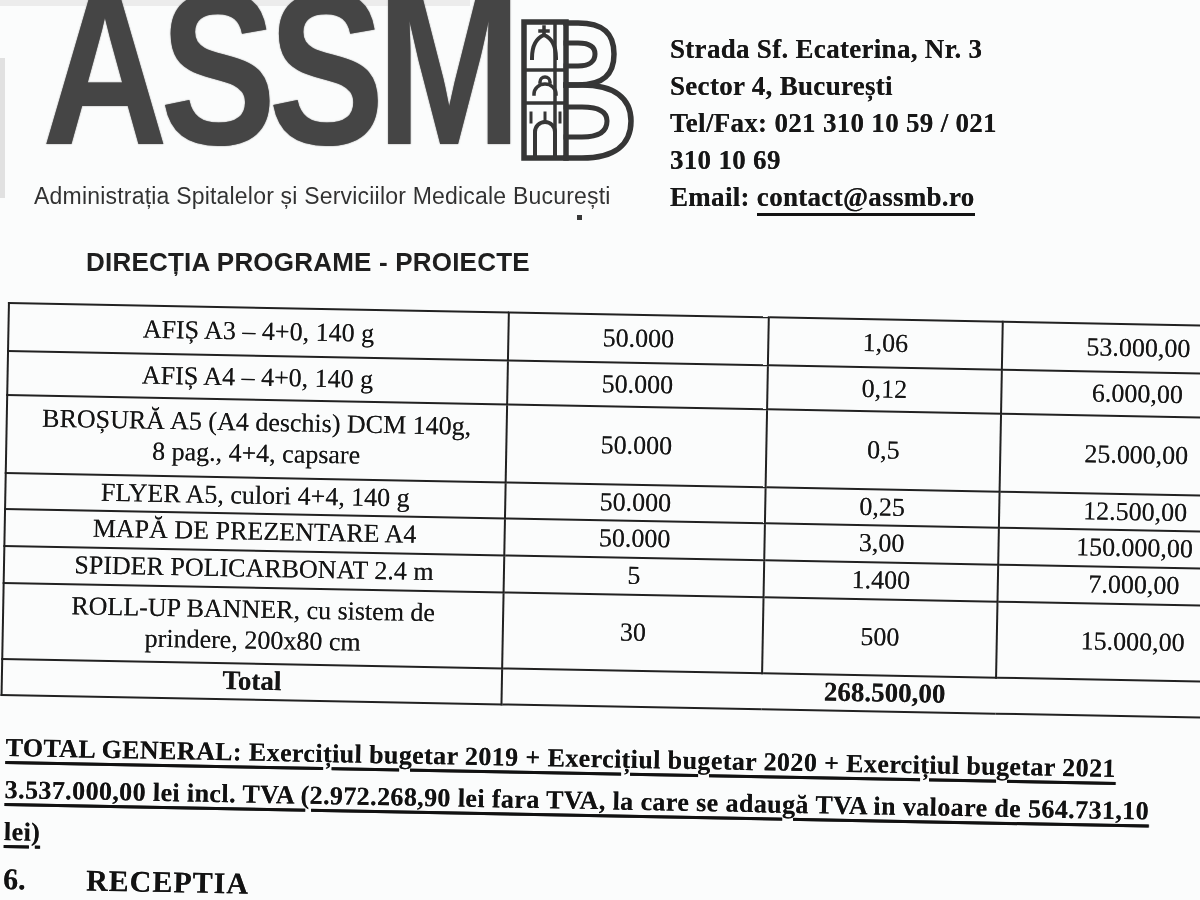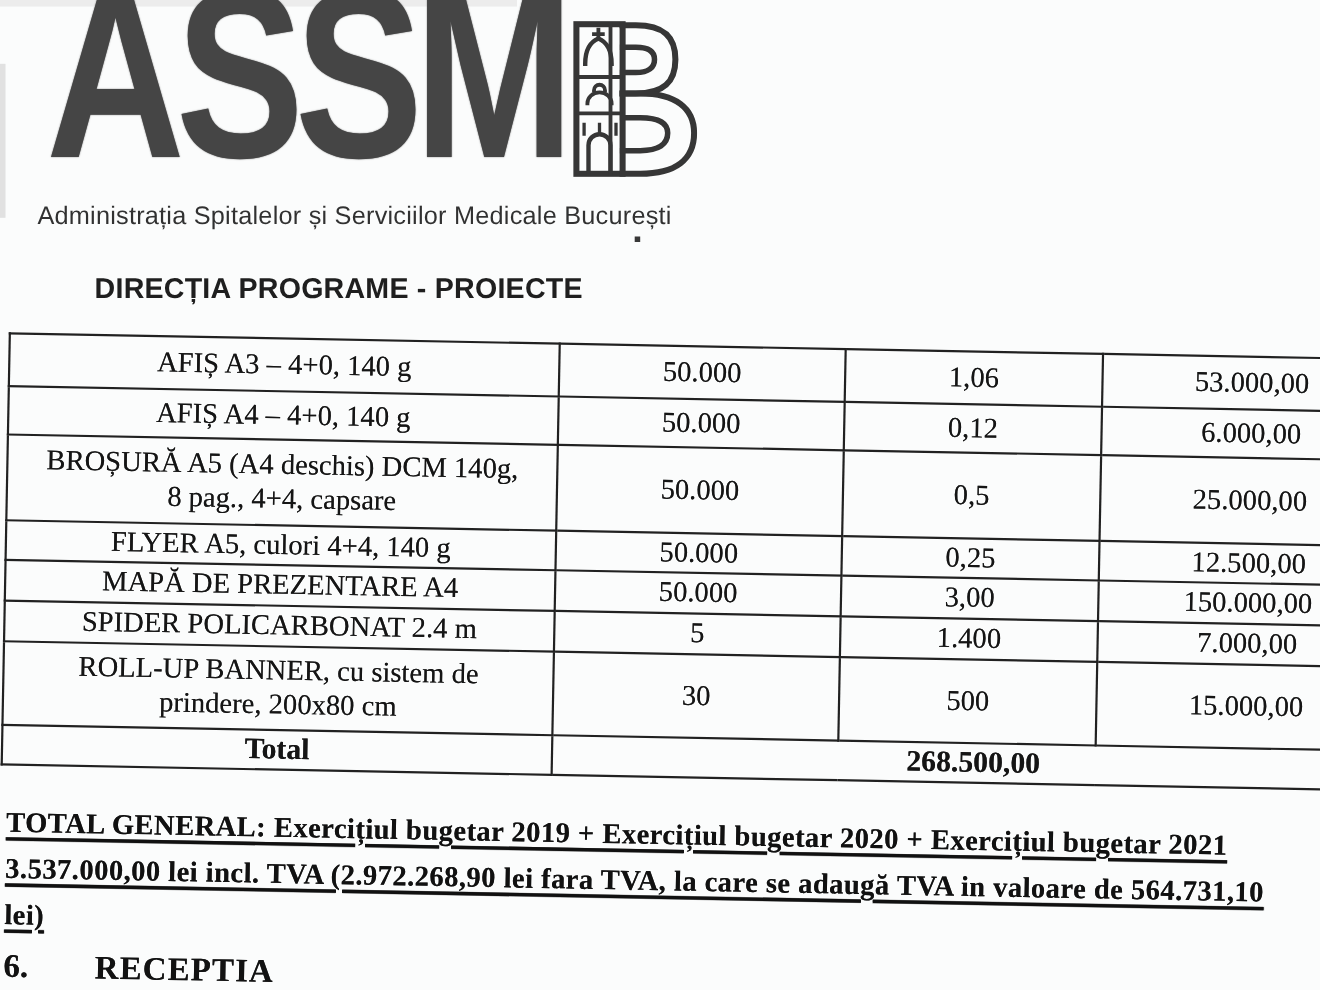--- a/index.html
+++ b/index.html
@@ -122,20 +122,26 @@
     <line x1="25" y1="95" x2="25" y2="104" stroke-width="3"></line>
     <line x1="40" y1="95" x2="40" y2="104" stroke-width="3"></line>
 
     <path d="M46 5 H58 C83 5 94 15 94 36 C94 57 83 67 58 67 H46" stroke-width="5.5"></path>
     <path d="M46 25 H58 C70 25 75 29 75 36 C75 43 70 48 58 48 H46" stroke-width="5"></path>
 
     <path d="M46 67 H62 C94 67 111 80 111 103 C111 127 94 140 62 140 H46" stroke-width="5.5"></path>
     <path d="M46 89 H62 C79 89 87 94 87 103 C87 113 79 119 62 119 H46" stroke-width="5"></path>
   </svg>
   <div class="subtitle">Administrația Spitalelor și Serviciilor Medicale București</div>
+  <div class="contact ink">
+    <div>Strada Sf. Ecaterina, Nr. 3</div>
+    <div>Sector 4, București</div>
+    <div>Tel/Fax: 021 310 10 59 / 021 310 10 69</div>
+    <div><span>Email: </span><span class="email-link">contact@assmb.ro</span></div>
+  </div>
 </div>
 
 <div class="dept-title">DIRECȚIA PROGRAME - PROIECTE</div>
 
 <div class="skew-layer">
 
   <table class="price-table ink">
     <colgroup>
       <col style="width:500px">
         <col style="width:260px">

